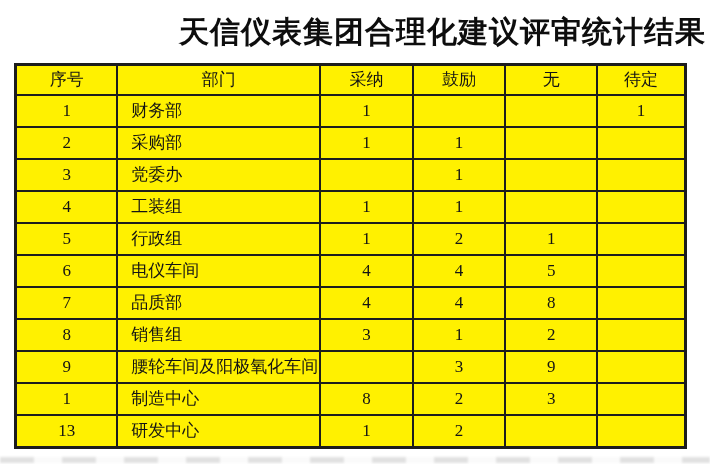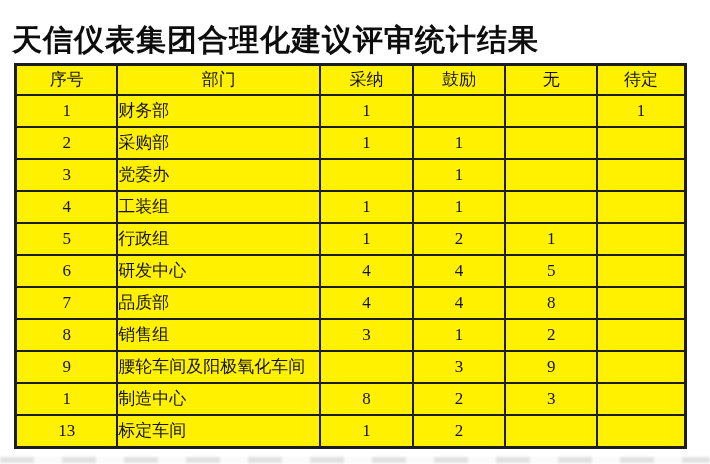--- a/index.html
+++ b/index.html
@@ -14,24 +14,24 @@
   }
   body {
     width: 710px; height: 464px;
     background: var(--page-bg);
     overflow: hidden;
     position: relative;
     font-family: "Liberation Serif", "DejaVu Serif", serif;
   }
   .page { position: absolute; inset: 0; }
   .title {
-    margin: 12px;
+    margin: 4px;
     position: absolute;
     top: 8px; left: 0; right: 0;
-    text-align: left;
+    text-align: right;
     font-family: "Liberation Sans", "DejaVu Sans", sans-serif;
     font-weight: 900;
     font-size: 30px;
     letter-spacing: 1px;
     color: #0d0d0d;
     white-space: nowrap;
   }
   table.stats {
     position: absolute;
     left: 14px; top: 63px;
@@ -48,20 +48,21 @@
     font-weight: normal;
     text-align: center;
     vertical-align: middle;
     padding: 0;
     overflow: hidden;
     white-space: nowrap;
   }
   table.stats thead tr { height: 30px; }
   table.stats td.dept {
     text-align: left;
+    padding-left: 13px;
   }
   .smudge {
     position: absolute;
     left: 0; right: 0; bottom: 1px;
     height: 6px;
     background: repeating-linear-gradient(90deg,
       rgba(150,150,150,0.28) 0px, rgba(150,150,150,0.28) 34px,
       rgba(210,210,210,0.10) 34px, rgba(210,210,210,0.10) 62px);
     filter: blur(1px);
     pointer-events: none;
@@ -134,21 +135,21 @@
     <td>5</td>
     <td class="dept">行政组</td>
     <td>1</td>
     <td>2</td>
     <td>1</td>
     <td></td>
   </tr>
 
   <tr>
     <td>6</td>
-    <td class="dept">研发中心</td>
+    <td class="dept">电仪车间</td>
     <td>4</td>
     <td>4</td>
     <td>5</td>
     <td></td>
   </tr>
 
   <tr>
     <td>7</td>
     <td class="dept">品质部</td>
     <td>4</td>
@@ -181,21 +182,21 @@
     <td>1</td>
     <td class="dept">制造中心</td>
     <td>8</td>
     <td>2</td>
     <td>3</td>
     <td></td>
   </tr>
 
   <tr>
     <td>13</td>
-    <td class="dept">标定车间</td>
+    <td class="dept">研发中心</td>
     <td>1</td>
     <td>2</td>
     <td></td>
     <td></td>
   </tr>
 </tbody>
   </table>
 
   <div class="smudge"></div>
 </div>

